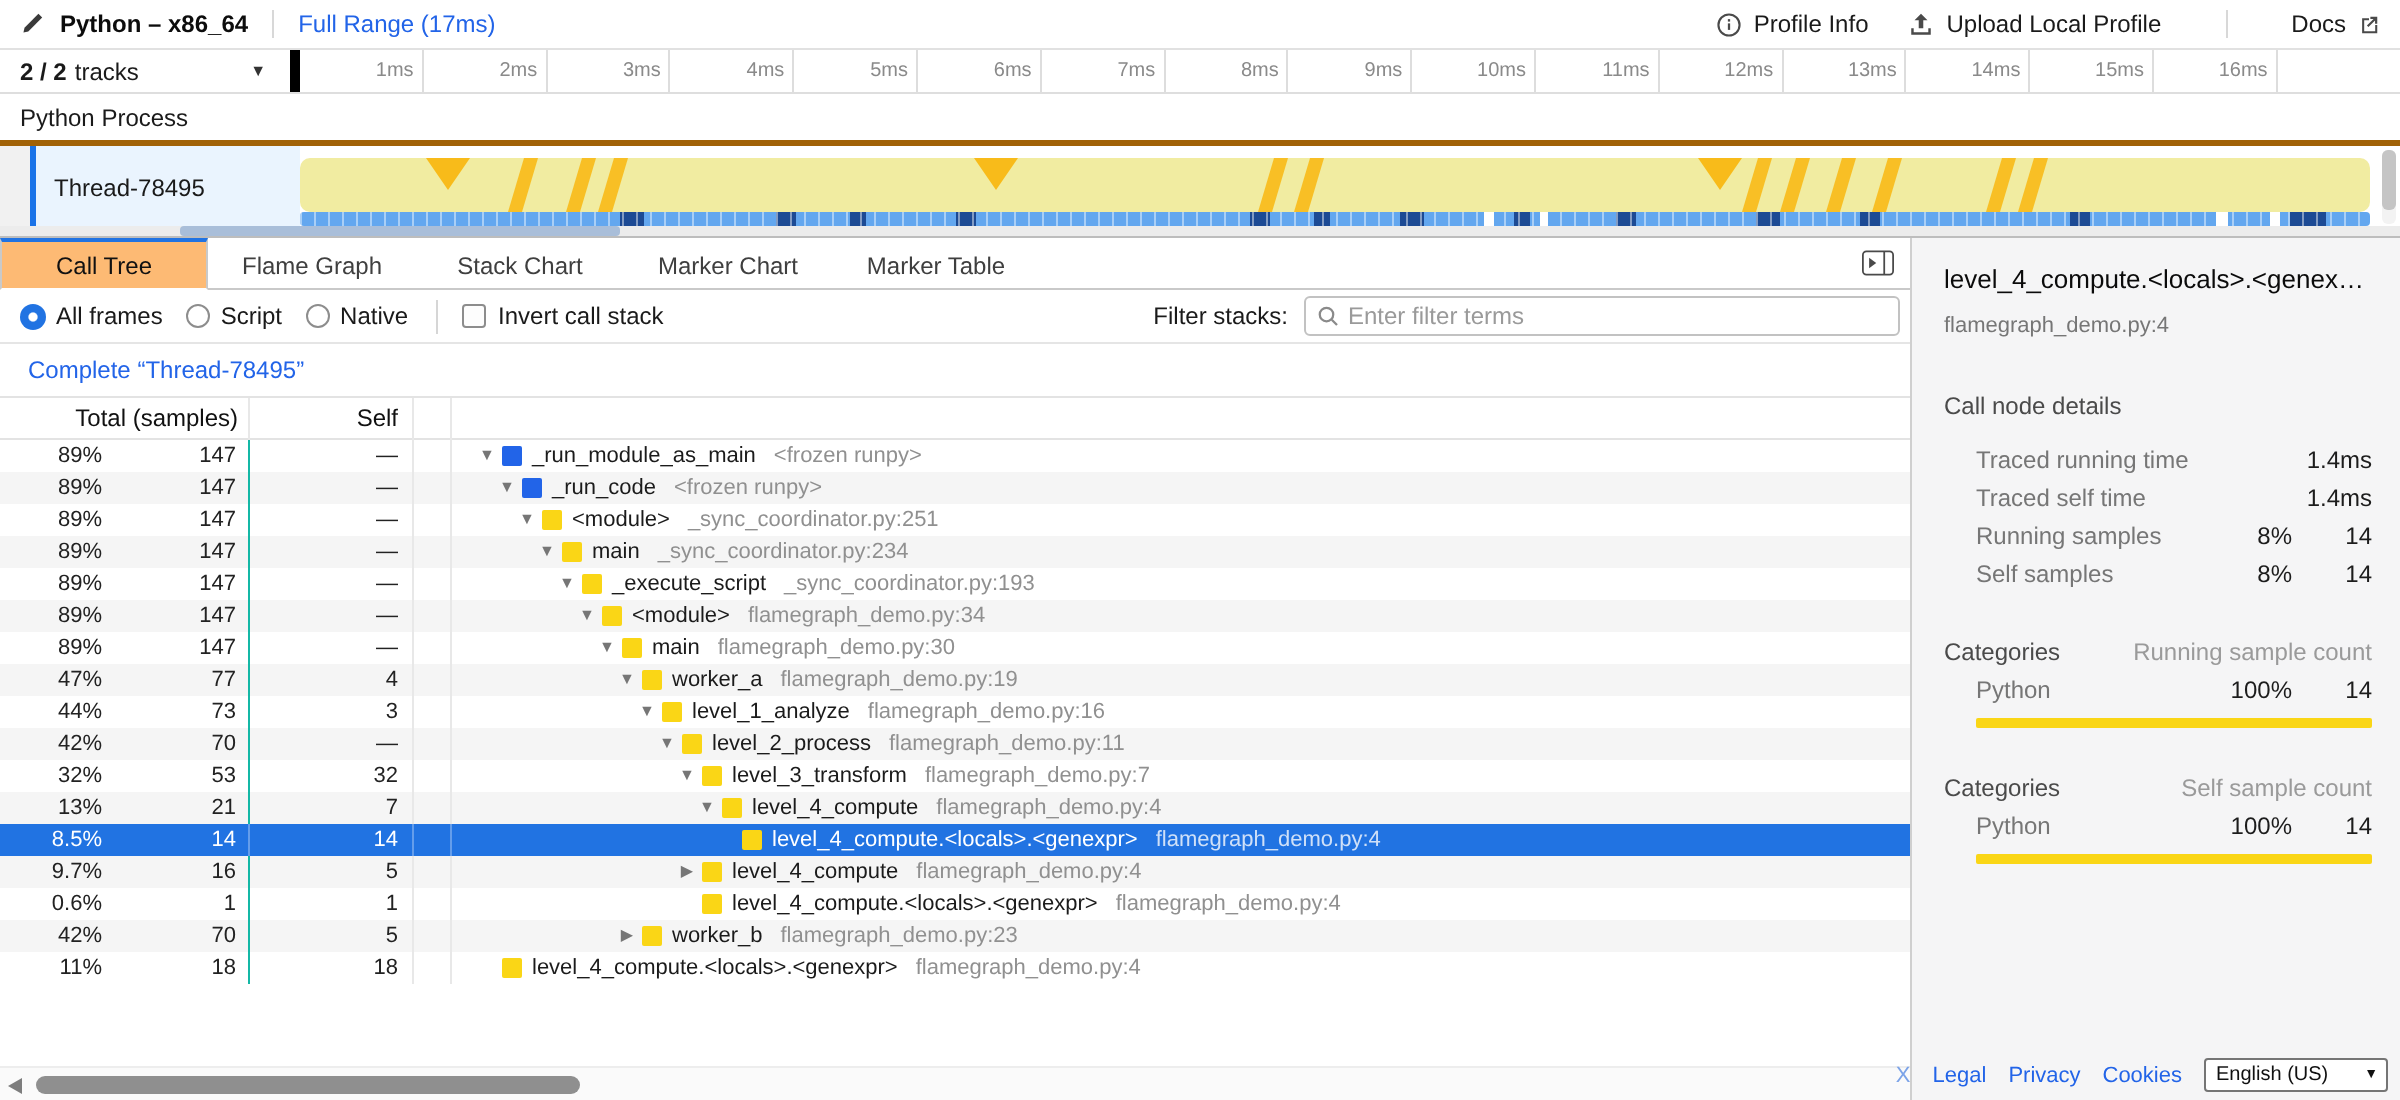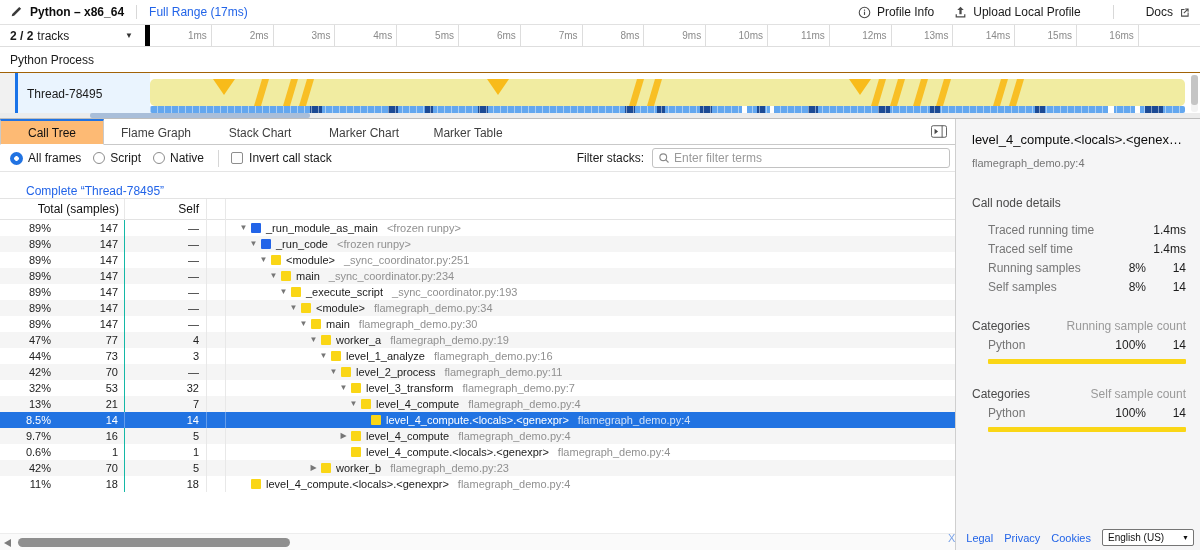--- a/index.html
+++ b/index.html
@@ -20,21 +20,21 @@
 
   
   .ruler-row{height:22px;display:flex;border-bottom:1px solid #dedede;background:#fff}
   .tracks-dropdown{width:150px;display:flex;align-items:center;padding-left:10px;font-size:12px;border-right:5px solid #000000;cursor:pointer}
   .tracks-word{margin-left:4px}
   .dd{margin-left:auto;margin-right:12px;font-size:8px;color:#333}
   .ruler{flex:1;position:relative;overflow:hidden}
   .tick{position:absolute;left:0;top:0;bottom:0;border-right:1px solid #ddd;text-align:right;padding-right:4px;font-size:10px;color:#8a8a8a;line-height:21px;white-space:nowrap}
 
   
-  .process-row{height:26px;display:flex;align-items:center;padding-left:10px;border-bottom:1px solid #a16207;font-size:12px;color:#1a1a1a;background:#fff}
+  .process-row{height:26px;display:flex;align-items:center;padding-left:10px;border-bottom:3px solid #a16207;font-size:12px;color:#1a1a1a;background:#fff}
   .thread-row{height:46px;position:relative;border-bottom:1px solid #bdbdbd;background:#fff}
   .indent-gutter{position:absolute;left:0;top:0;width:15px;height:41px;background:#f1f1f1}
   .thread-accent{position:absolute;left:15px;top:0;width:3px;height:41px;background:#1a73e8}
   .thread-label-wrap{position:absolute;left:18px;top:0;width:132px;height:41px;background:#eaf4fe;display:flex;align-items:center;padding-left:9px;font-size:12px;cursor:pointer}
   .track-area{position:absolute;left:150px;top:0;width:1035px;height:41px;cursor:crosshair}
   .activity{position:absolute;top:6px;left:0;width:1035px;height:27px;background:#f1eca1;border-radius:5px;overflow:hidden}
   .activity svg{position:absolute;inset:0}
   .strip{position:absolute;top:33px;left:0;width:1035px;height:7px;background:#63a7ef;border-radius:2px;overflow:hidden}
   .strip::before{content:'';position:absolute;inset:0;background:repeating-linear-gradient(90deg,rgba(255,255,255,.45) 0 1px,transparent 1px 7px);z-index:3}
   .seg{position:absolute;top:0;bottom:0;z-index:2}
@@ -66,21 +66,21 @@
   .checkbox{width:12px;height:12px;border:1px solid #8d8d8d;background:#fdfdfd;display:inline-block;border-radius:2px;cursor:pointer}
   .cb-label{margin-left:6px}
   .filter-group{margin-left:auto;display:flex;align-items:center;padding-right:5px}
   .filter-label{margin-right:8px}
   .search-box{position:relative;width:298px;height:20px;border:1px solid #c2c2c2;border-radius:3px;background:#fff;display:flex;align-items:center}
   .search-box svg{margin-left:5px;flex:none}
   .search-box input{border:none;outline:none;font-family:"Liberation Sans",sans-serif;font-size:12px;color:#333;flex:1;background:transparent;padding-left:4px;min-width:0}
   .search-box input::placeholder{color:#9a9a9a}
 
   
-  .link-row{height:26px;display:flex;align-items:flex-end;padding-left:26px;font-size:12px}
+  .link-row{height:26px;display:flex;align-items:center;padding-left:14px;font-size:12px}
   .link-row a{color:#2264e8}
 
   
   .table-header{display:grid;grid-template-columns:125px 82px 19px 1fr;height:22px;line-height:21px;font-size:12px;color:#111;border-top:1px solid #e3e3e3;border-bottom:1px solid #e3e3e3}
   .table-header .th{border-right:1px solid #e8e8e8}
   .table-header .th.total{text-align:right;padding-right:5px}
   .table-header .th.self{text-align:right;padding-right:7px}
   .table-header .th.tree{border-right:none}
   .tree-rows{font-size:11px}
   .tree-row{display:grid;grid-template-columns:55px 70px 82px 19px 1fr;height:16px;line-height:16px;cursor:default}

